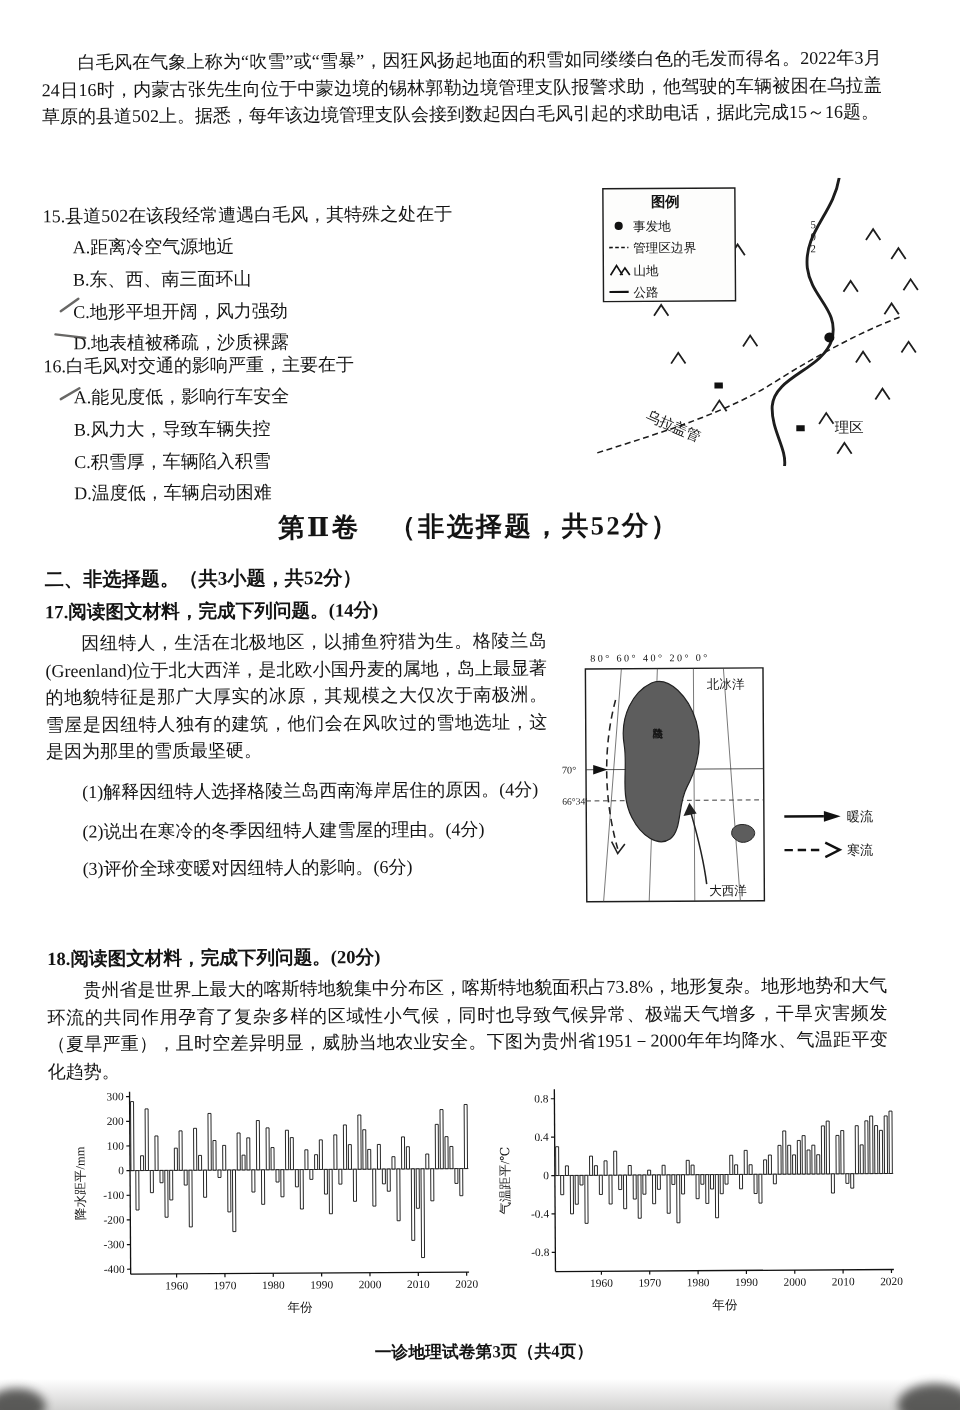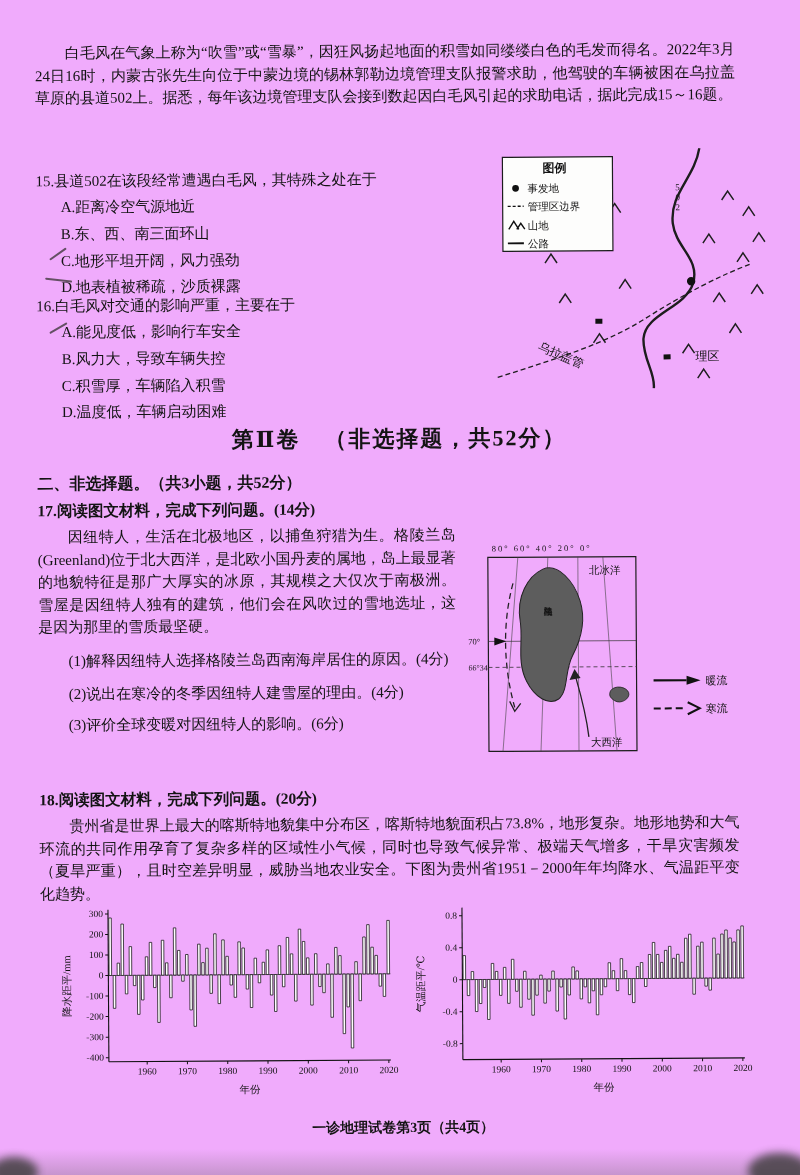--- a/index.html
+++ b/index.html
@@ -1,18 +1,18 @@
 <!DOCTYPE html>
 <html><head>
 <meta charset="utf-8">
 <style>
   *{margin:0;padding:0;box-sizing:border-box;}
   html,body{width:800px;height:1175px;}
   body{background:#efeeec;font-family:"Liberation Serif","DejaVu Serif",serif;color:#141414;}
-  .page{position:relative;width:800px;height:1175px;background:#f0abfc;overflow:hidden;}
+  .page{position:relative;width:800px;height:1175px;background:#ffffff;overflow:hidden;}
   .content{position:absolute;inset:0;transform:rotate(-0.35deg);}
   p{font-size:15px;line-height:22.5px;}
   .indent{text-indent:2em;}
   .para{text-align:justify;}
   .passage1{position:absolute;left:38px;top:40px;width:700px;}
   .qblock{position:absolute;left:38px;width:446px;}
   .q15{top:166px;}
   .q16{top:291px;}
   .stem{line-height:26px;}
   .opt{margin-left:25px;line-height:26.8px;}

